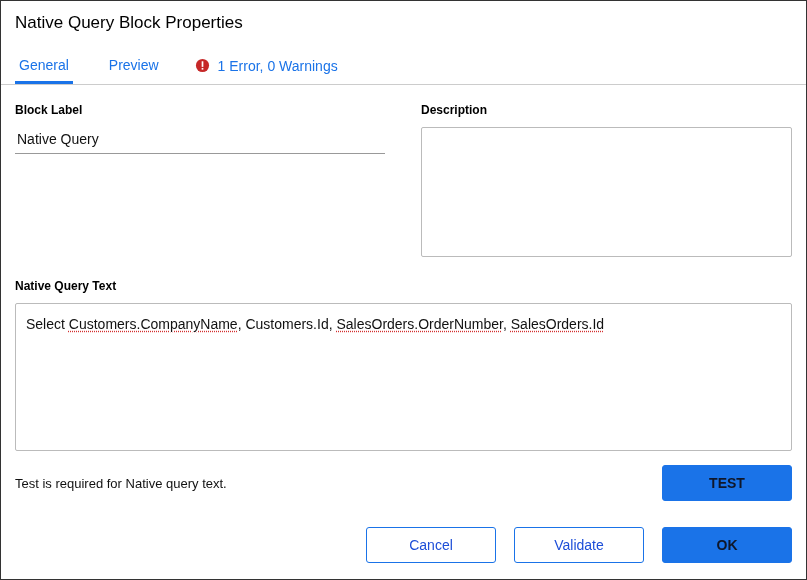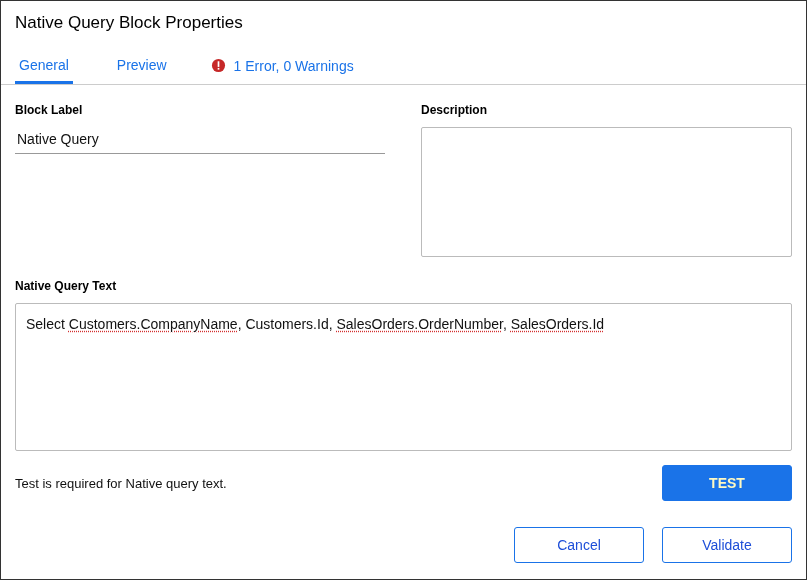--- a/index.html
+++ b/index.html
@@ -16,21 +16,21 @@
       font-size: 17px;
       font-weight: 400;
       padding: 12px 14px 14px 14px;
       color: #000;
     }
     .tabs {
       display: flex;
       align-items: center;
       border-bottom: 1px solid #ccc;
       padding: 0 14px;
-      gap: 40px;
+      gap: 32px;
     }
     .tab {
       padding: 10px 4px 8px 4px;
       font-size: 14px;
       color: #1a73e8;
       cursor: pointer;
       border-bottom: 3px solid transparent;
     }
     .tab.active {
       border-bottom: 3px solid #1a73e8;
@@ -124,21 +124,21 @@
       font-size: 14px;
       padding: 9px 0;
       min-width: 130px;
       text-align: center;
       cursor: pointer;
       border-radius: 3px;
       font-family: inherit;
     }
     .btn-primary {
       background: #1a73e8;
-      color: #fef9c3;
+      color: #0f172a;
       border: 1px solid #1a73e8;
       font-weight: 700;
     }
     .btn-secondary {
       background: #fff;
       color: #1d4ed8;
       border: 1px solid #1a73e8;
     }
     .footer {
       display: flex;
@@ -184,13 +184,14 @@
 
   <div class="test-row">
     <span class="test-hint">Test is required for Native query text.</span>
     <button class="btn btn-primary">TEST</button>
   </div>
 </div>
 
 <div class="footer">
   <button class="btn btn-secondary">Cancel</button>
   <button class="btn btn-secondary">Validate</button>
+  <button class="btn btn-primary">OK</button>
 </div>
 
 </body></html>

